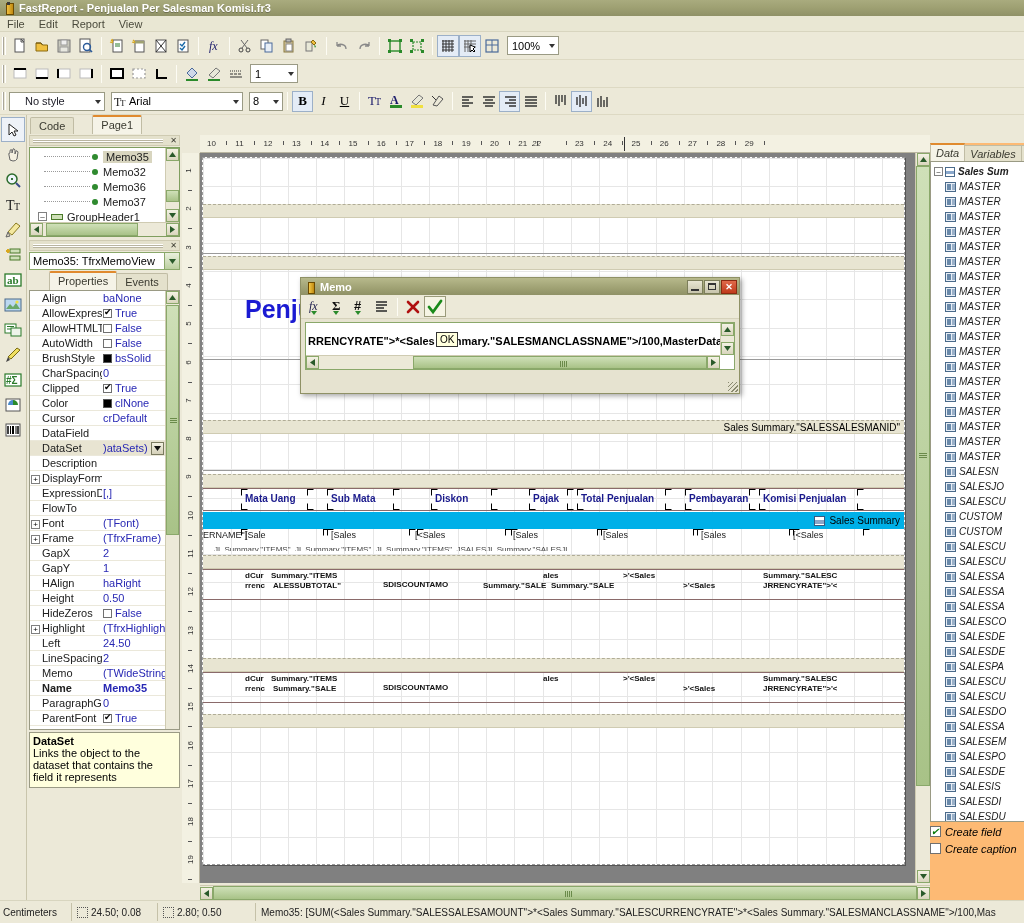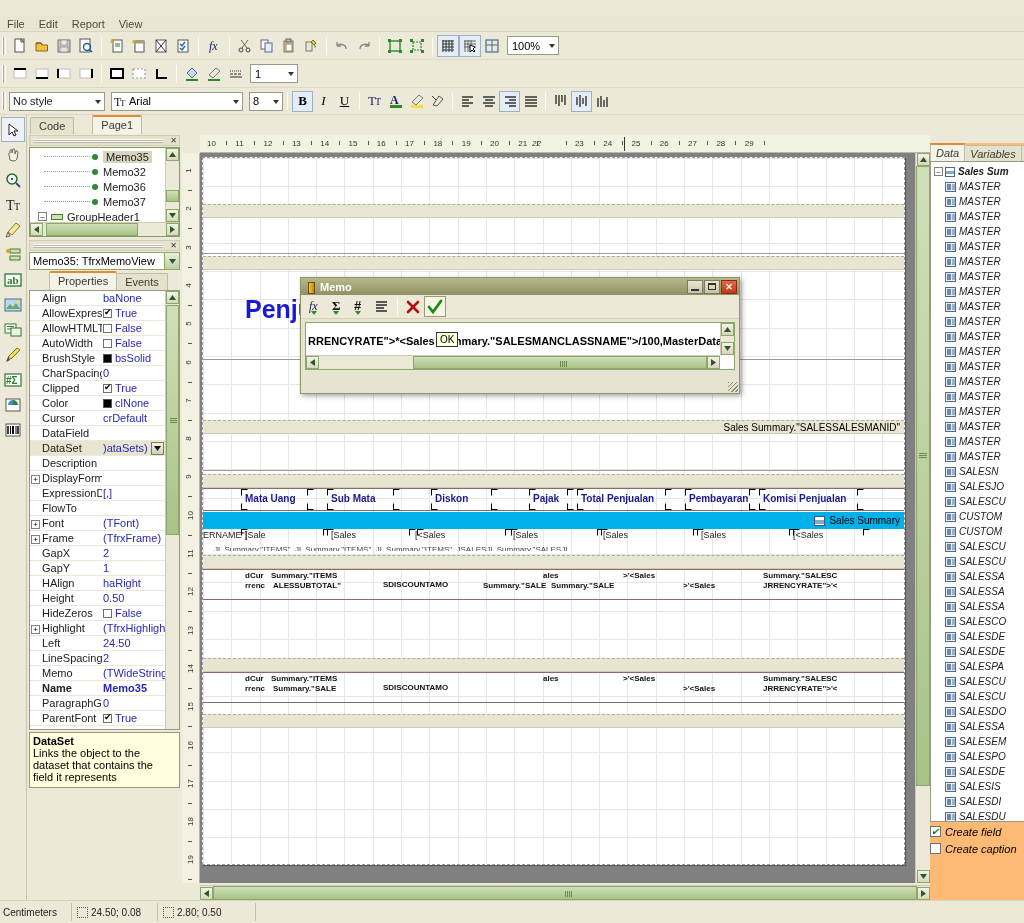--- a/index.html
+++ b/index.html
@@ -86,21 +86,21 @@
     width: 0; height: 0; border-left: 3px solid transparent;
     border-right: 3px solid transparent; border-top: 4px solid #333;
   }
   .numcombo {
     width: 48px; height: 19px; margin-left: 3px; background: #ffffff;
     border: 1px solid #9a9a84; display: flex; align-items: center;
     font-size: 11px; padding-left: 4px; position: relative; flex: 0 0 auto;
   }
   .stylecombo {
     width: 96px; height: 19px; background: #ffffff; border: 1px solid #9a9a84;
-    display: flex; align-items: center; font-size: 11px; padding-left: 3px;
+    display: flex; align-items: center; font-size: 11px; padding-left: 15px;
     position: relative; flex: 0 0 auto; color: #20202a; text-align: right;
   }
   .fontcombo {
     width: 132px; height: 19px; background: #ffffff; border: 1px solid #9a9a84;
     display: flex; align-items: center; font-size: 11px; padding-left: 2px;
     position: relative; flex: 0 0 auto;
   }
   .sizecombo {
     width: 34px; height: 19px; background: #ffffff; border: 1px solid #9a9a84;
     display: flex; align-items: center; font-size: 11px; padding-left: 3px;
@@ -484,20 +484,24 @@
   .mini-ico::before {
     content: ""; position: absolute; left: 0; top: 0; width: 9px; height: 9px;
     border: 1px dotted #555;
   }
 </style>
 </head>
 <body>
 
 <div id="app">
 
+  <div class="titlebar">
+    <span class="tb-icon"></span>
+    <span class="titlebar-title">FastReport - Penjualan Per Salesman Komisi.fr3</span>
+  </div>
 
   <div class="menubar">
     <div class="mi">File</div>
     <div class="mi">Edit</div>
     <div class="mi">Report</div>
     <div class="mi">View</div>
   </div>
 
   <div class="toolbar" id="toolbar1">
     <span class="grip"></span>
@@ -1833,15 +1837,16 @@
   <div class="statusbar">
     <div class="sbcell first" style="width:72px">Centimeters</div>
     <div class="sbcell" style="width:86px">
       <span class="mini-ico"></span>
       <span>24.50; 0.08</span>
     </div>
     <div class="sbcell" style="width:98px">
       <span class="mini-ico"></span>
       <span>2.80; 0.50</span>
     </div>
+    <div class="sbcell wide">Memo35: [SUM(&lt;Sales Summary."SALESSALESAMOUNT"&gt;*&lt;Sales Summary."SALESCURRENCYRATE"&gt;*&lt;Sales Summary."SALESMANCLASSNAME"&gt;/100,Mas</div>
   </div>
 
 </div>
 
 </body></html>

